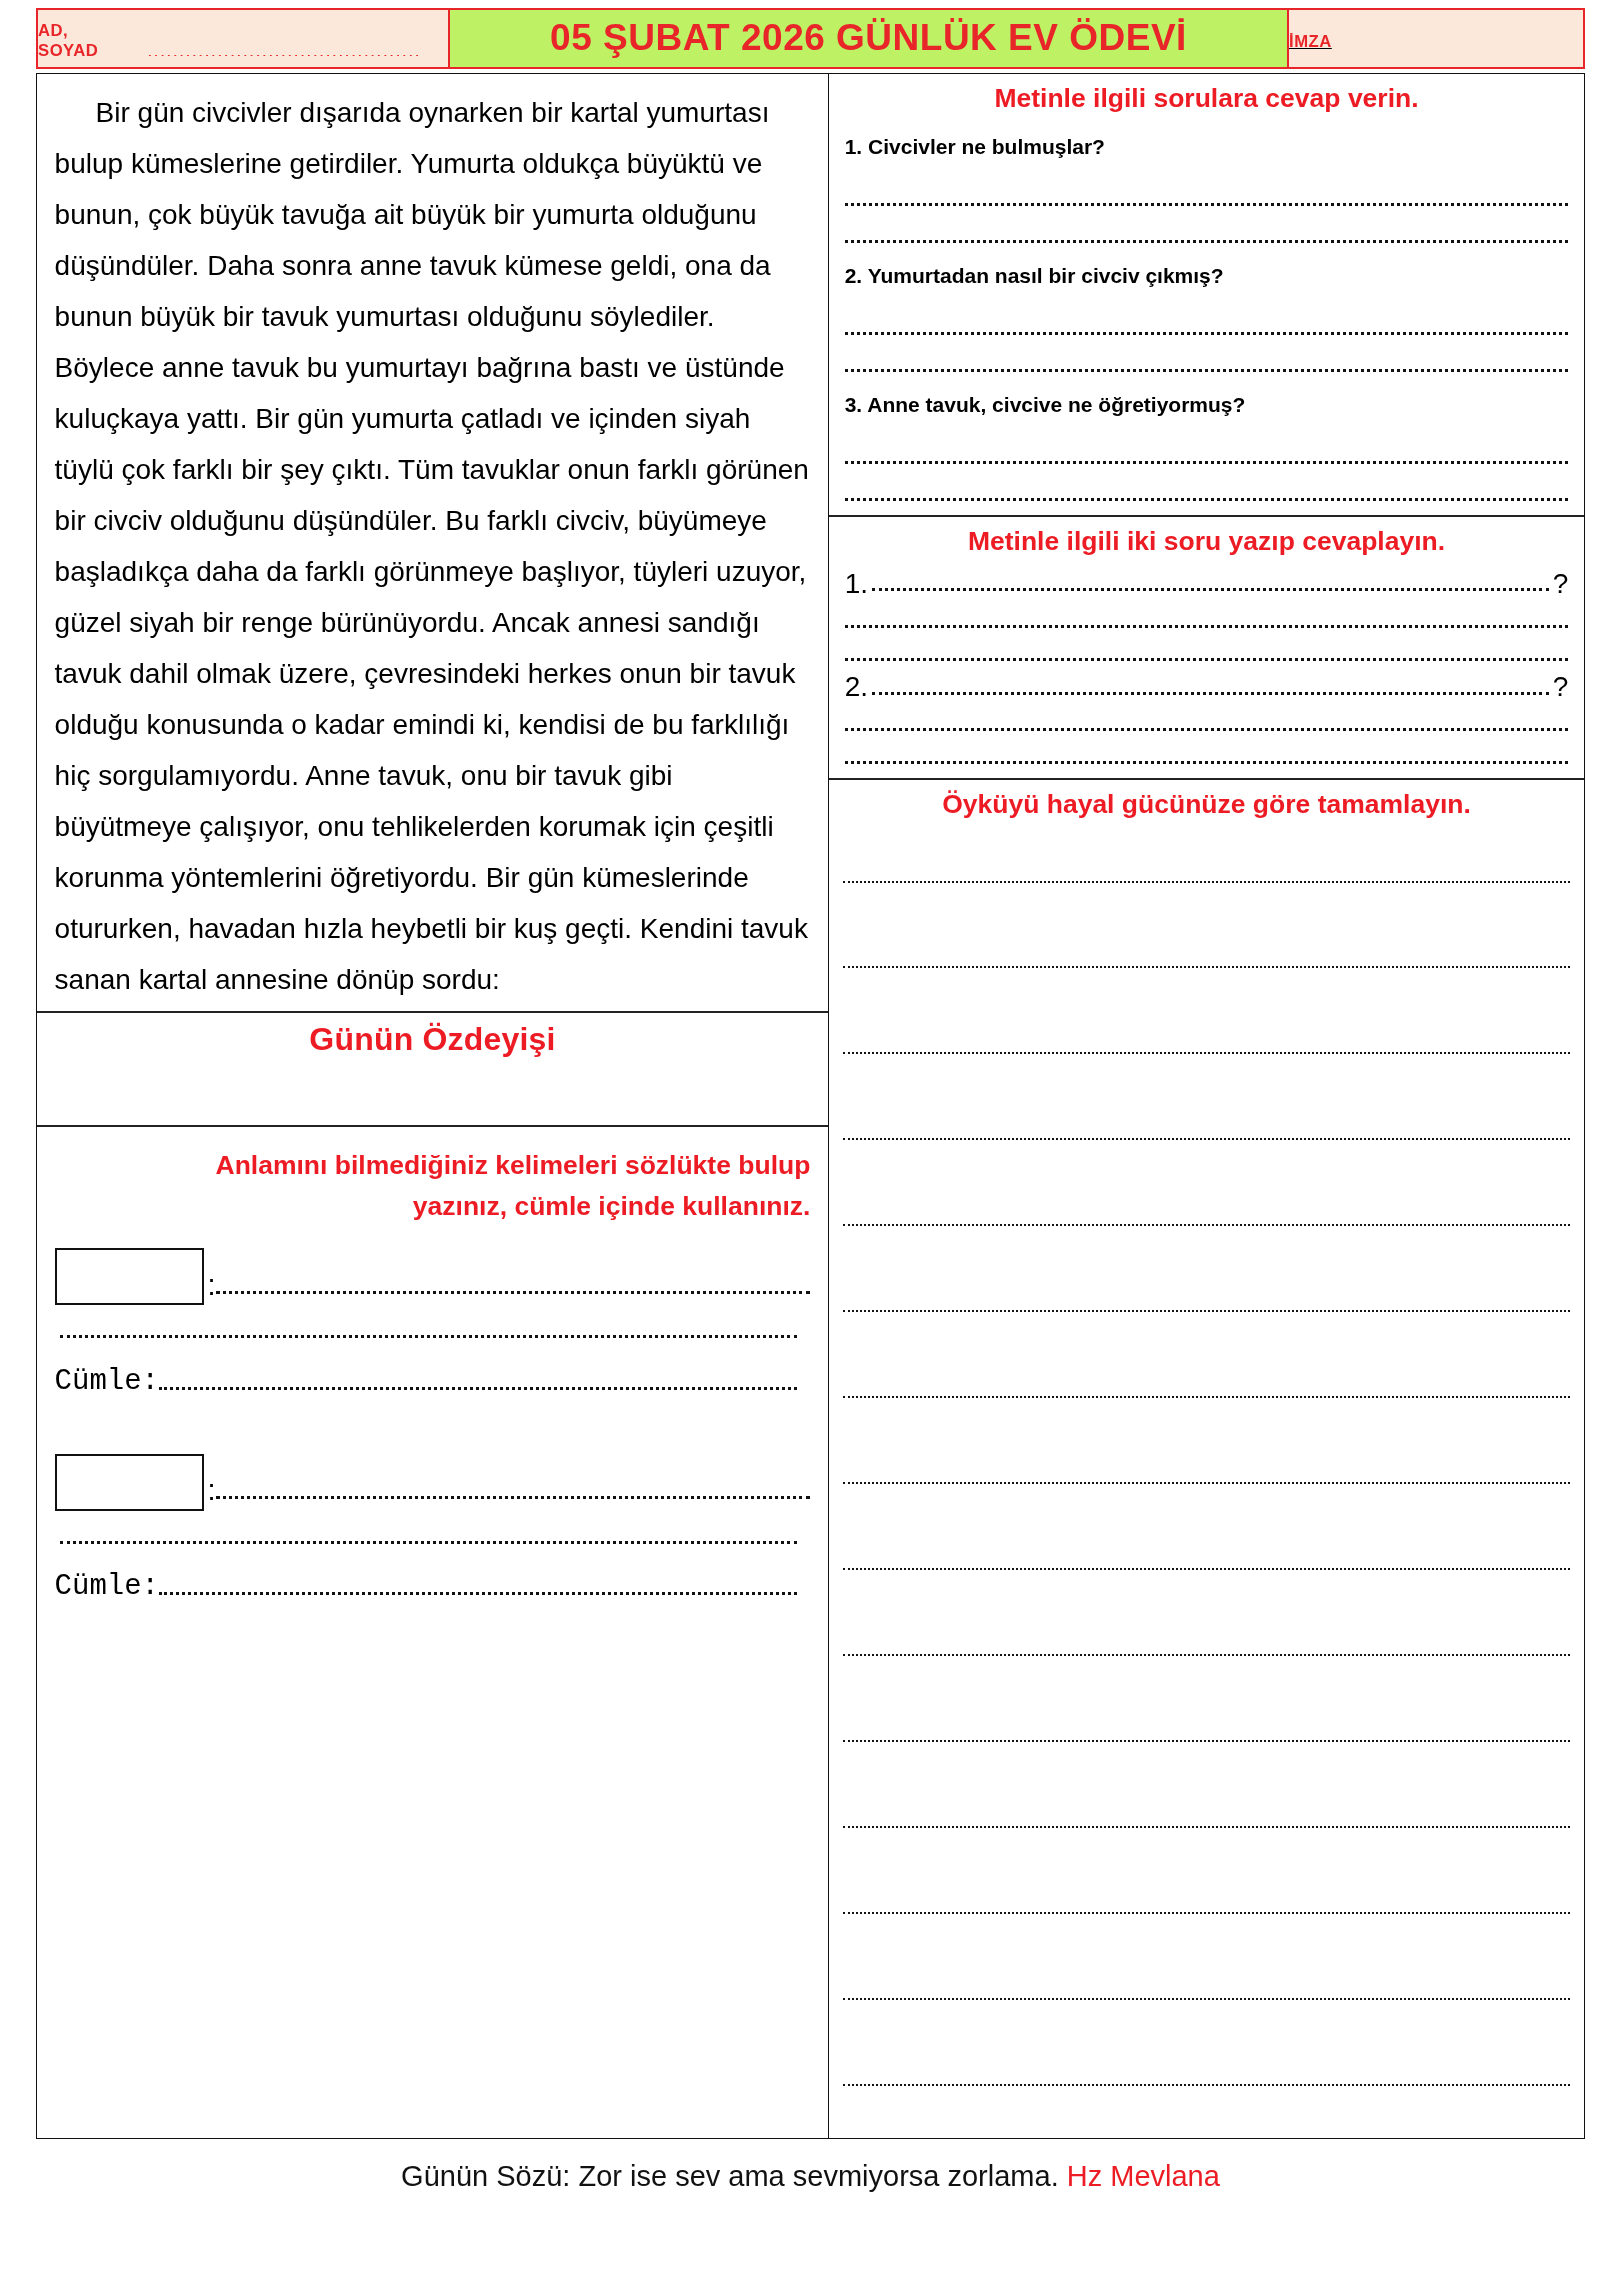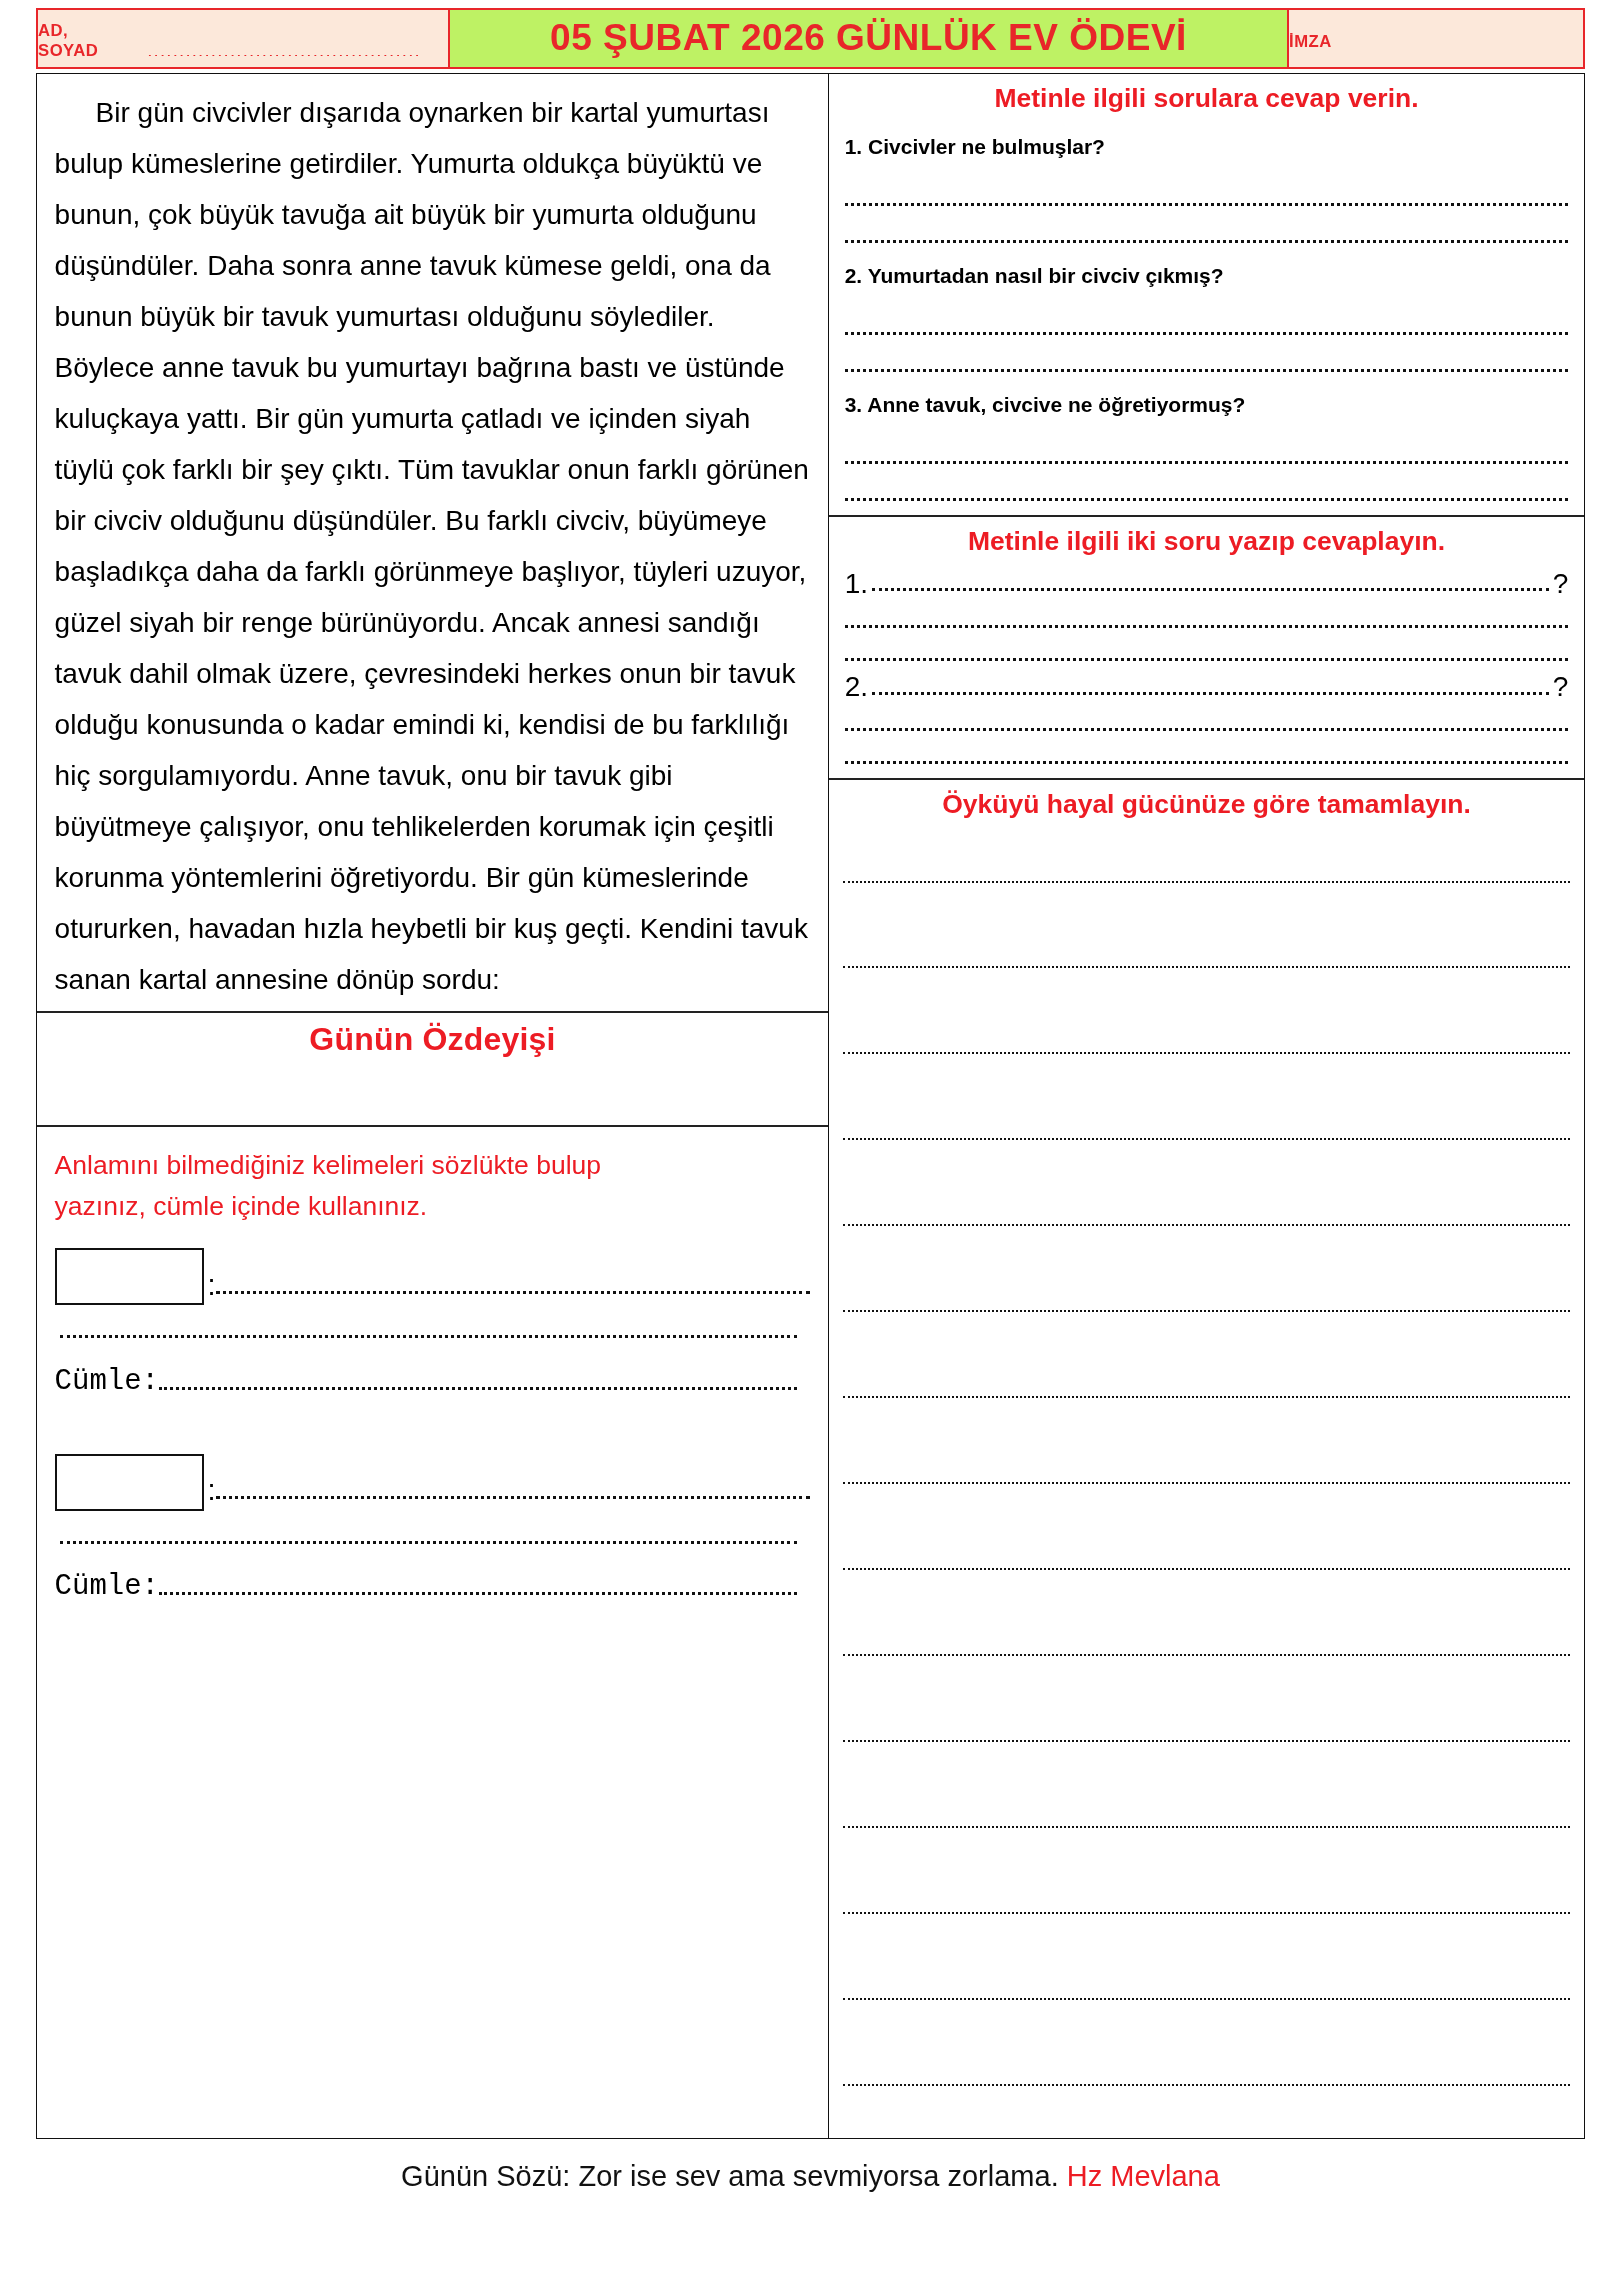--- a/index.html
+++ b/index.html
@@ -49,20 +49,21 @@
   .hdr-title {
     flex: 1;
     background: #bef264;
     border-right: 2.9px solid #e8262a;
     justify-content: center;
   }
   .hdr-sign {
     width: 294px;
     background: #fce8da;
     padding-top: 6.9px;
+    text-decoration: underline;
   }
   .hdr-label {
     color: #e8262a;
     font-size: 16.7px;
     font-weight: bold;
     letter-spacing: 0.5px;
   }
   .hdr-dots {
     color: #e8262a;
     font-size: 18.6px;
@@ -137,24 +138,24 @@
     letter-spacing: 0.2px;
   }
 
   
   .vocab {
     flex: 1;
     padding: 17.6px 17.6px 0 17.6px;
     box-sizing: border-box;
   }
   .vocab-head {
-    text-align: left;
+    text-align: right;
     color: #ed1c24;
     font-size: 26.5px;
-    font-weight: normal;
+    font-weight: bold;
     line-height: 41px;
   }
   .vocab-block { margin-top: 17.6px; }
   .vocab-row {
     display: flex;
     align-items: flex-end;
     height: 61px;
   }
   .word-box {
     width: 149px;

